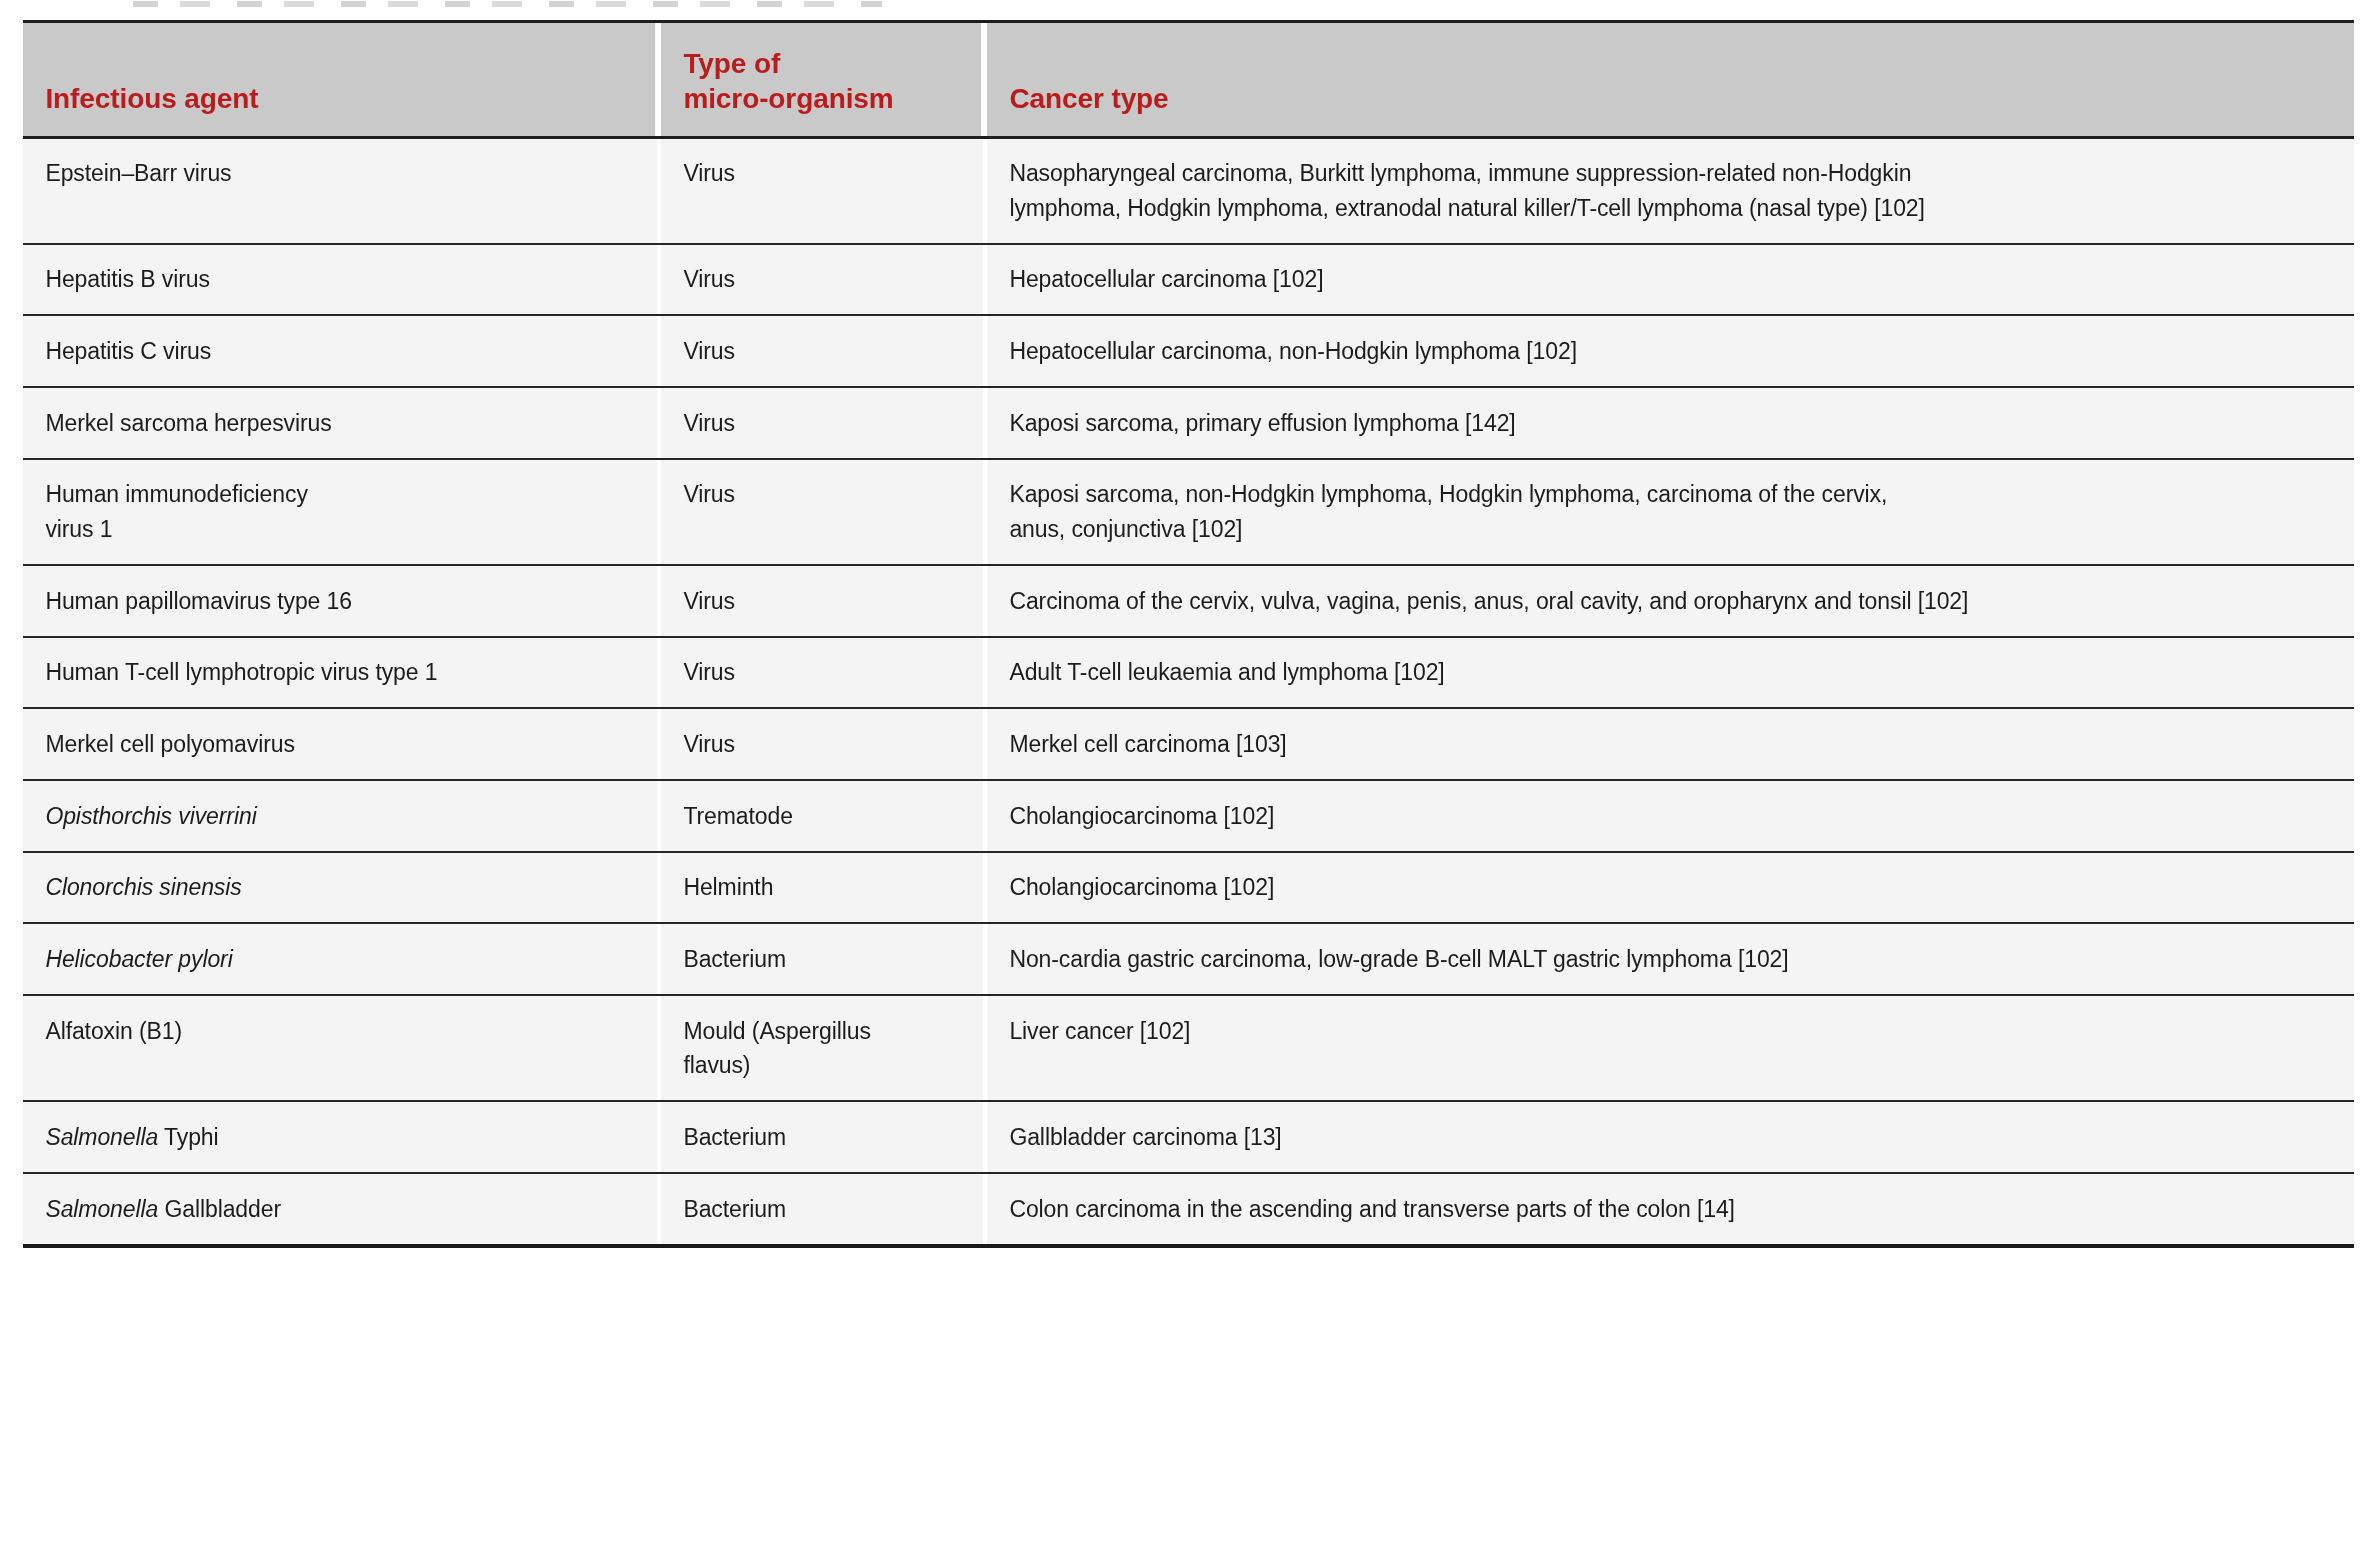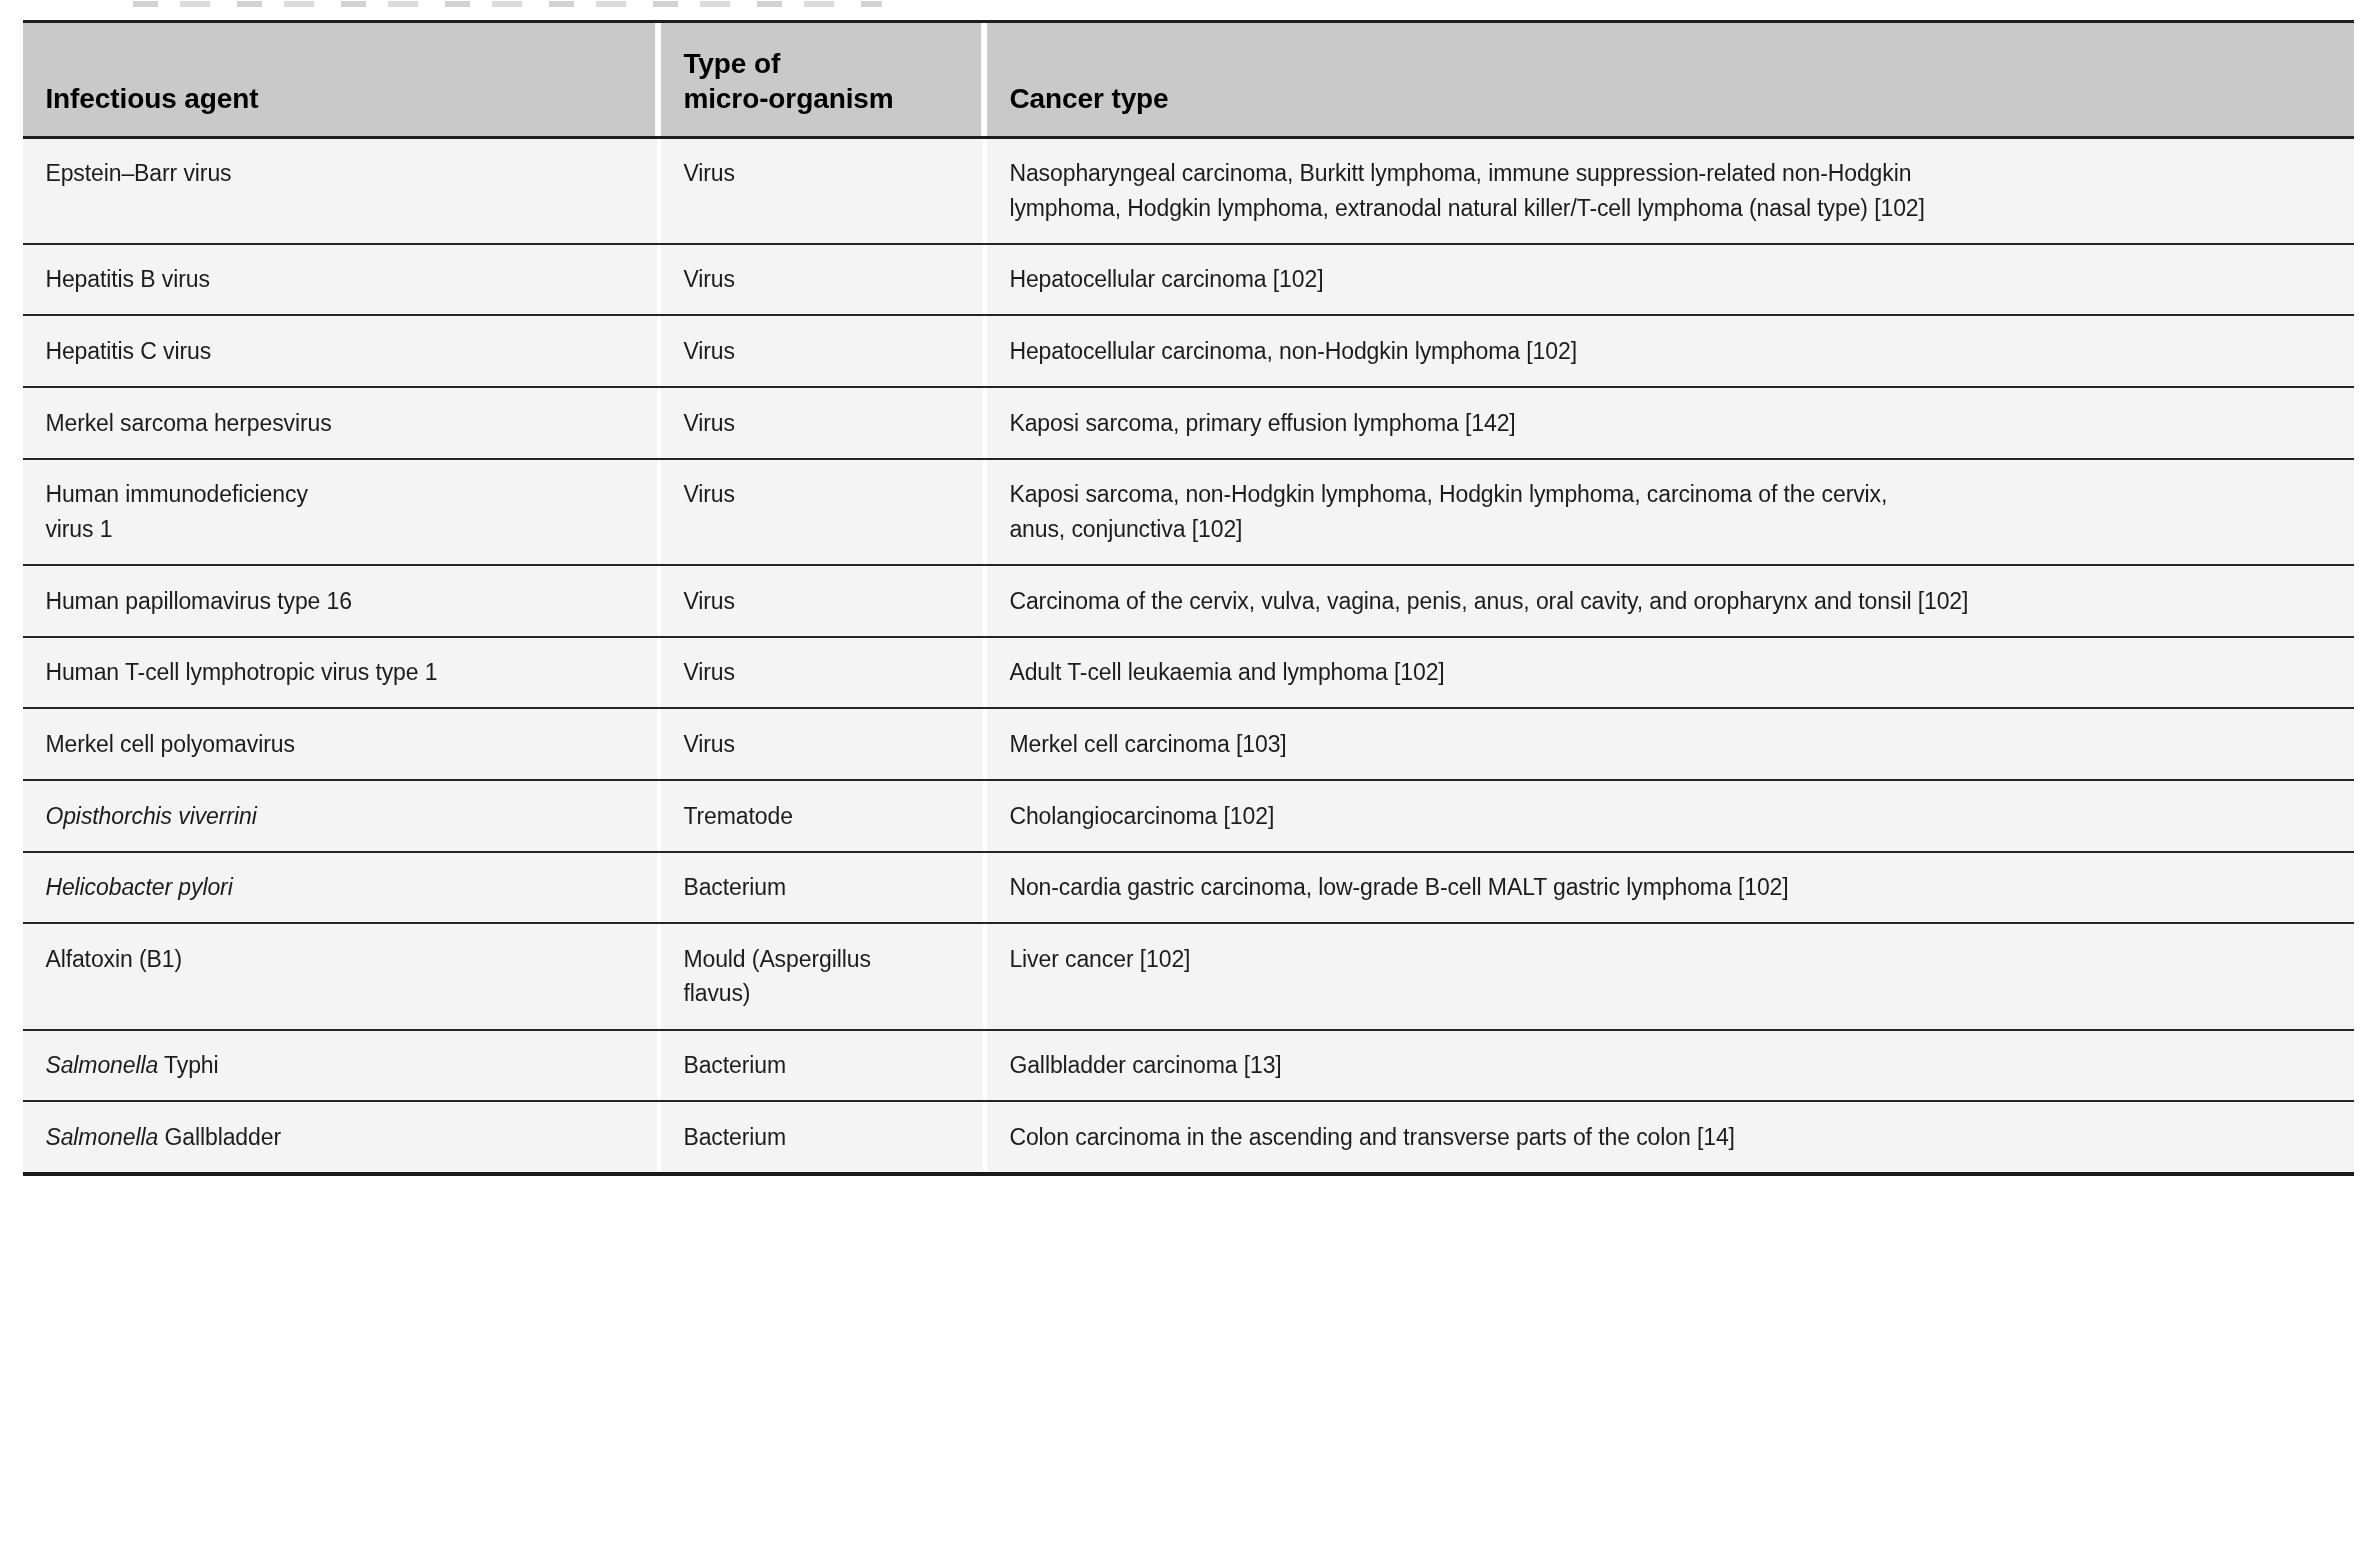--- a/index.html
+++ b/index.html
@@ -43,21 +43,21 @@
     text-align:left;
   }
   thead th {
     background:#c9c9c9;
     height:116px;
     vertical-align:bottom;
     padding:0 22px 19.5px 22px;
     font-size:28px;
     font-weight:bold;
     line-height:1.25;
-    color:#000000;
+    color:#b91c1c;
     border-bottom:3.3px solid #1f1f1f;
   }
   tbody td {
     background:#f4f4f4;
     vertical-align:top;
     padding:17.6px 22px;
     font-size:23px;
     line-height:1.5;
     border-bottom:2.6px solid #262626;
   }
@@ -130,20 +130,25 @@
     <td class="gap-right"><span class="italic"></span><span>Merkel cell polyomavirus</span></td>
     <td class="gap-right">Virus</td>
     <td>Merkel cell carcinoma [103]</td>
   </tr>
         <tr class="body-row">
     <td class="gap-right"><span class="italic">Opisthorchis viverrini</span><span></span></td>
     <td class="gap-right">Trematode</td>
     <td>Cholangiocarcinoma [102]</td>
   </tr>
         <tr class="body-row">
+    <td class="gap-right"><span class="italic">Clonorchis sinensis</span><span></span></td>
+    <td class="gap-right">Helminth</td>
+    <td>Cholangiocarcinoma [102]</td>
+  </tr>
+        <tr class="body-row">
     <td class="gap-right"><span class="italic">Helicobacter pylori</span><span></span></td>
     <td class="gap-right">Bacterium</td>
     <td>Non-cardia gastric carcinoma, low-grade B-cell MALT gastric lymphoma [102]</td>
   </tr>
         <tr class="body-row">
     <td class="gap-right"><span class="italic"></span><span>Alfatoxin (B1)</span></td>
     <td class="gap-right">Mould (Aspergillus
 flavus)</td>
     <td>Liver cancer [102]</td>
   </tr>

